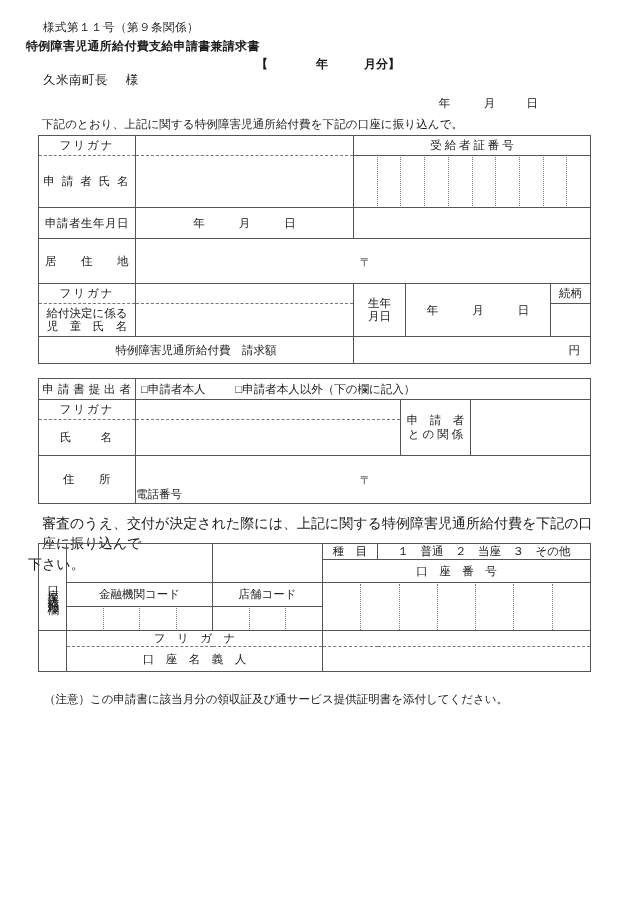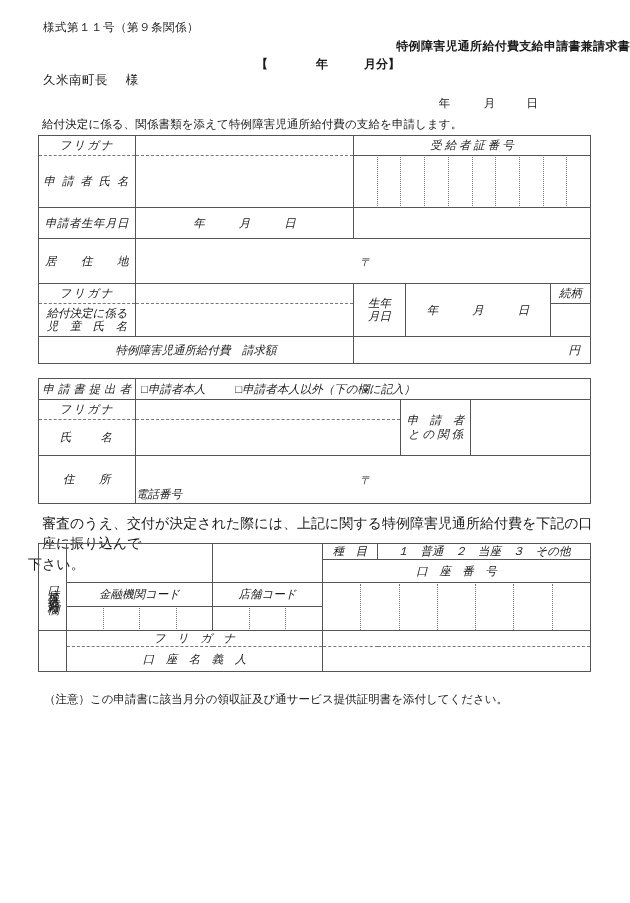--- a/index.html
+++ b/index.html
@@ -13,21 +13,21 @@
   }
   .page{position:absolute;left:0;top:0;width:574px;height:903px;}
 
   
   .form-no{
     position:absolute;left:43px;top:20px;
     font-size:11.5px;letter-spacing:.5px;
   }
   .doc-title{
     position:absolute;left:0;top:38px;width:630px;
-    text-align:right;font-size:12px;font-weight:bold;letter-spacing:.3px;
+    text-align:left;font-size:12px;font-weight:bold;letter-spacing:.3px;
     padding-left:26px;box-sizing:border-box;
   }
   .doc-period{
     position:absolute;left:0;top:56px;width:630px;
     text-align:center;font-size:12px;font-weight:bold;
     padding-left:26px;box-sizing:border-box;
   }
   .doc-period .sp1{display:inline-block;width:42px;}
   .doc-period .sp2{display:inline-block;width:30px;}
   .addressee{
@@ -49,21 +49,20 @@
     position:absolute;left:42px;top:117px;
     font-size:11.5px;letter-spacing:.1px;
   }
 
   
   .tbl{
     position:absolute;
     border-collapse:collapse;
     table-layout:fixed;
     font-size:11.5px;
-    font-style:italic;
   }
   .tbl td{
     border:1px solid #555;
     padding:0;
     vertical-align:middle;
     text-align:center;
     font-size:11.5px;
   }
   .dashed-bottom{border-bottom:1px dashed #777 !important;}
   .dashed-top{border-top:1px dashed #777 !important;}
@@ -133,21 +132,21 @@
     <span>久米南町長</span>
     <span class="hon">様</span>
   </div>
 
   <div class="date-line">
     <span class="y">年</span>
     <span class="m">月</span>
     <span class="d">日</span>
   </div>
 
-  <div class="lead">給付決定に係る、関係書類を添えて特例障害児通所給付費の支給を申請します。</div>
+  <div class="lead">下記のとおり、上記に関する特例障害児通所給付費を下記の口座に振り込んで。</div>
 
   <table class="tbl" style="left:38px;top:135px;width:552px;">
     <colgroup>
       <col style="width:97px;">
       <col style="width:218px;">
       <col style="width:52px;">
       <col style="width:145px;">
       <col style="width:40px;">
     </colgroup>
     <tbody>

